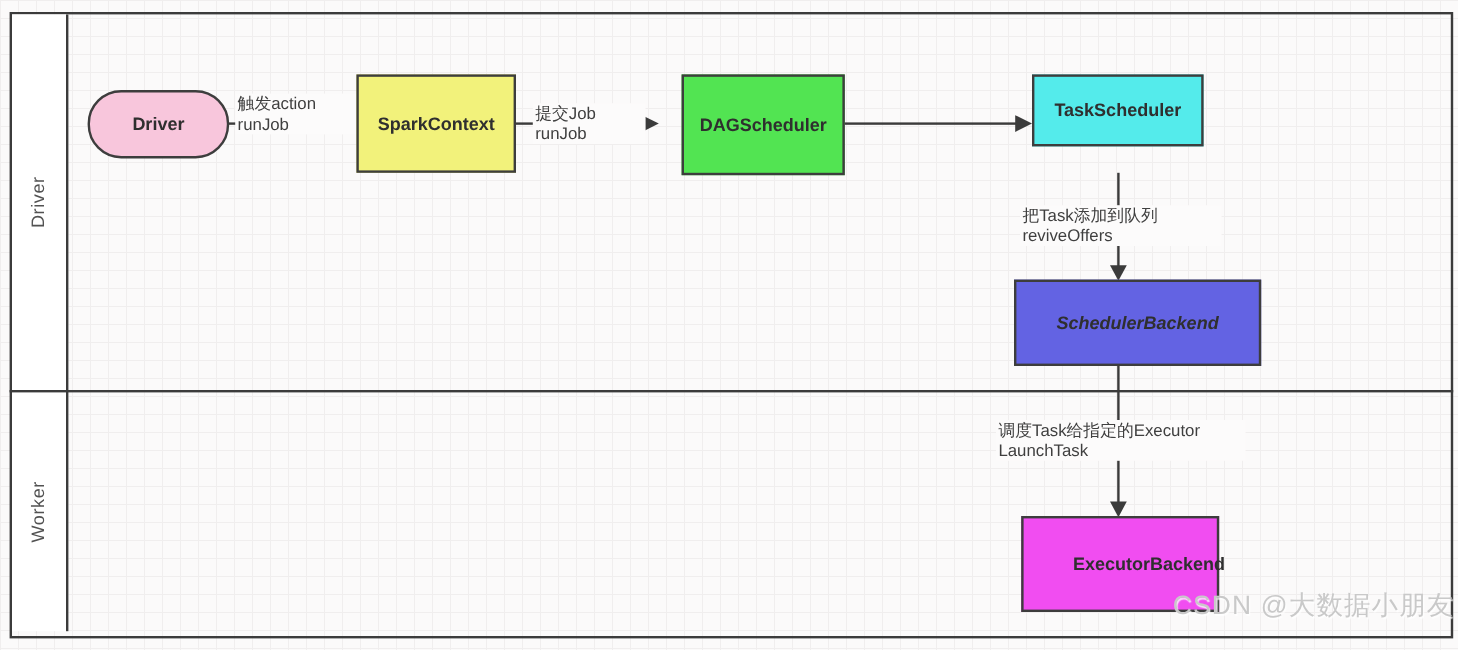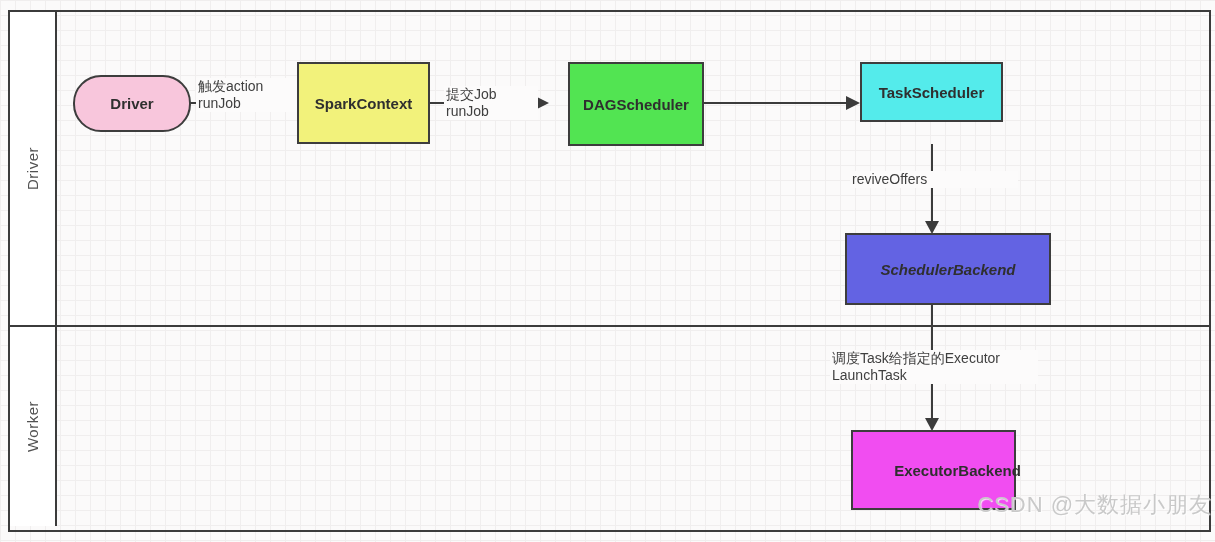--- a/index.html
+++ b/index.html
@@ -102,20 +102,21 @@
 
   <div class="edge-label e1">
     <div>触发action</div>
     <div>runJob</div>
   </div>
   <div class="edge-label e2">
     <div>提交Job</div>
     <div>runJob</div>
   </div>
   <div class="edge-label e4">
+    <div>把Task添加到队列</div>
     <div>reviveOffers</div>
   </div>
   <div class="edge-label e5">
     <div>调度Task给指定的Executor</div>
     <div>LaunchTask</div>
   </div>
 
   <div class="node pill n-driver" style="background-color: rgb(248, 198, 220);">
     <span>Driver</span>
   </div>

